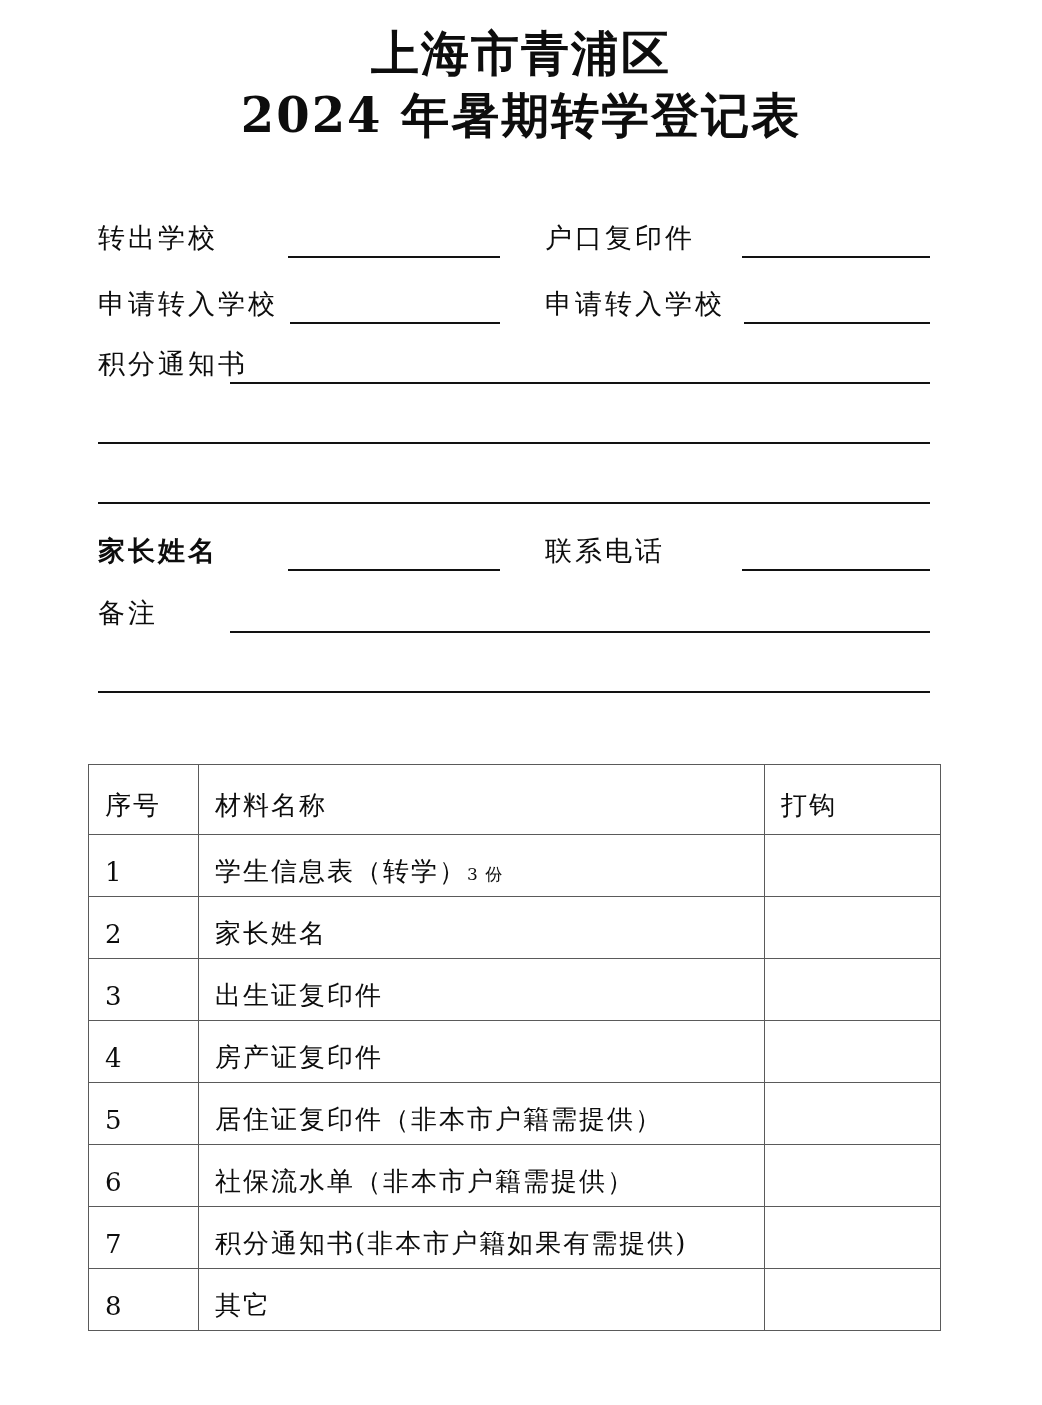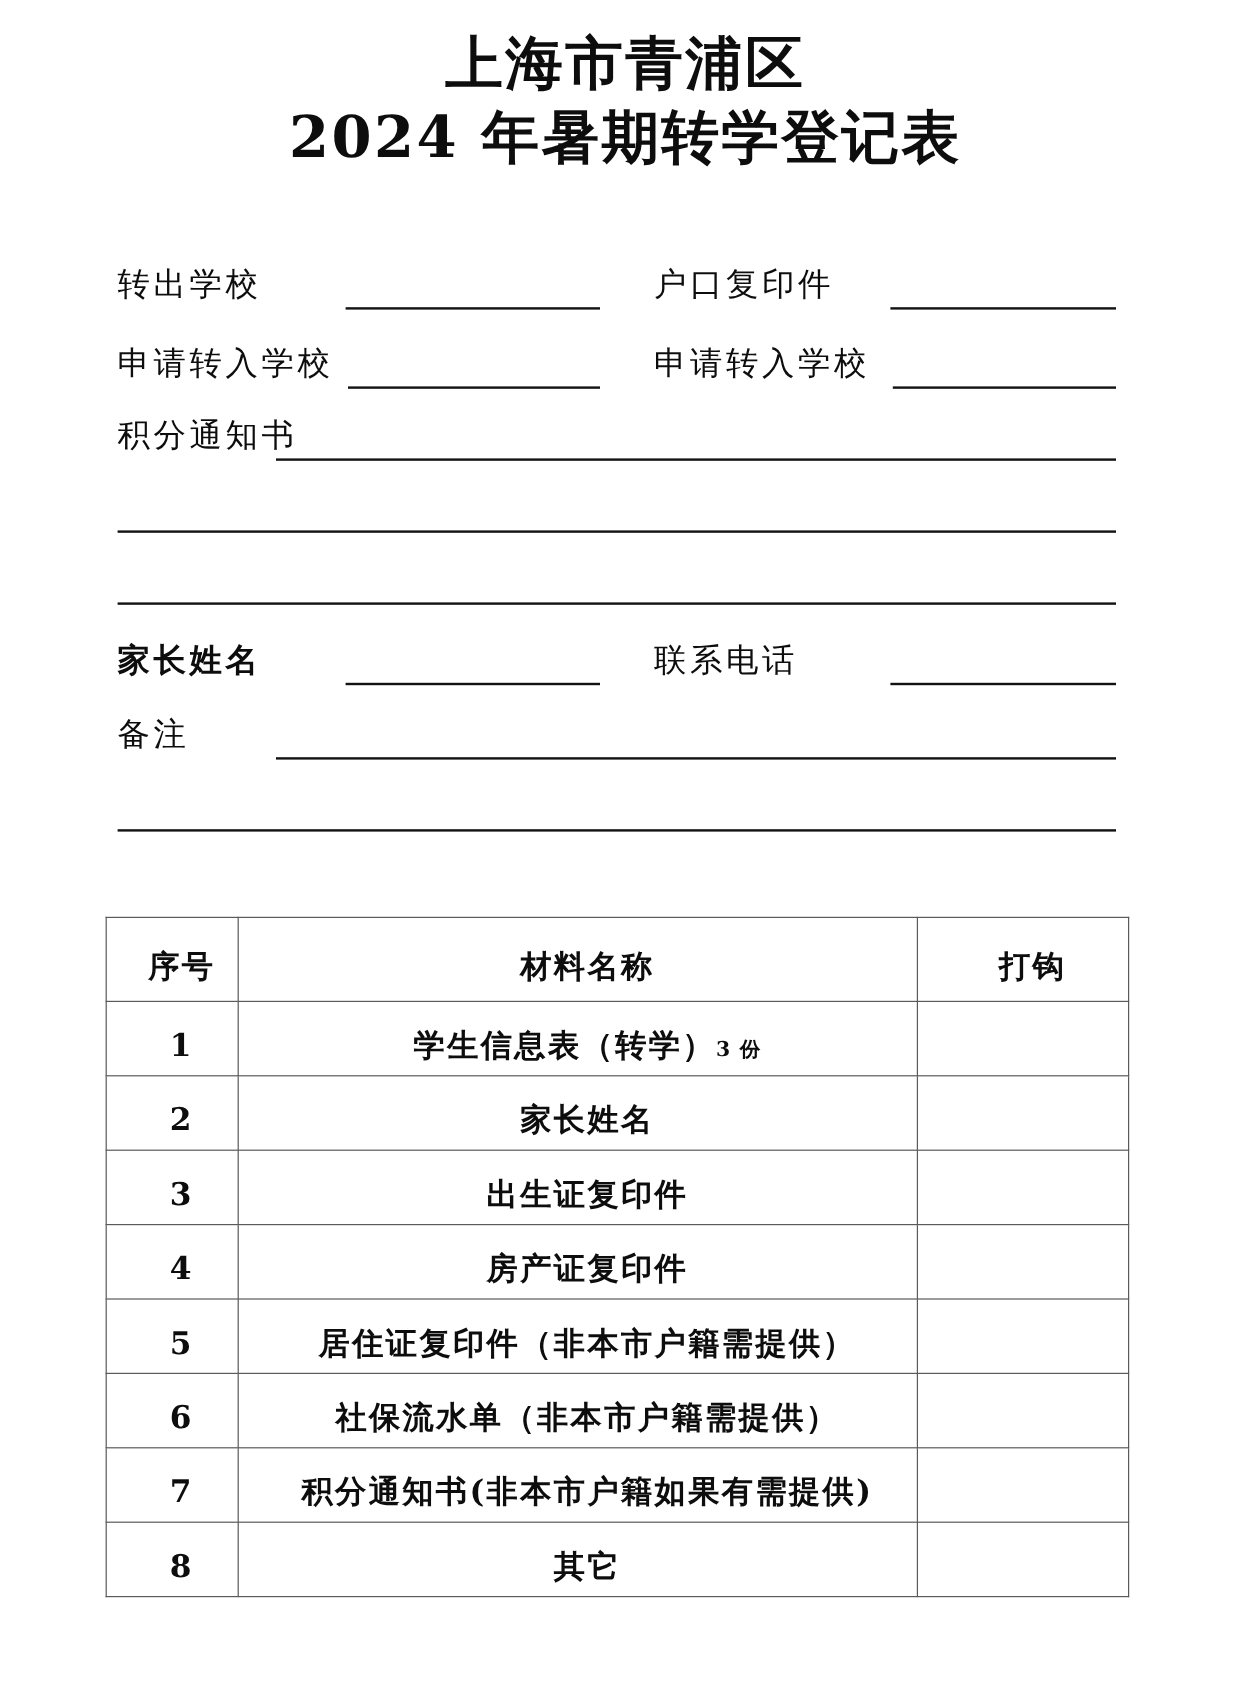--- a/index.html
+++ b/index.html
@@ -63,22 +63,22 @@
     position: absolute;
     left: 88px;
     top: 764px;
     width: 852px;
     border-collapse: collapse;
     table-layout: fixed;
   }
   .mat-table td, .mat-table th {
     border: 1px solid #5a5a5a;
     padding: 12px 0 0 16px;
-    font-weight: 700;
-    text-align: center;
+    font-weight: 400;
+    text-align: left;
     vertical-align: middle;
     font-size: 26px;
     letter-spacing: 2px;
     color: #0d0d0d;
     height: 62px;
     box-sizing: border-box;
   }
   .mat-table tr.head td { height: 70px; }
   .col-no    { width: 110px; }
   .col-name  { width: 566px; }

